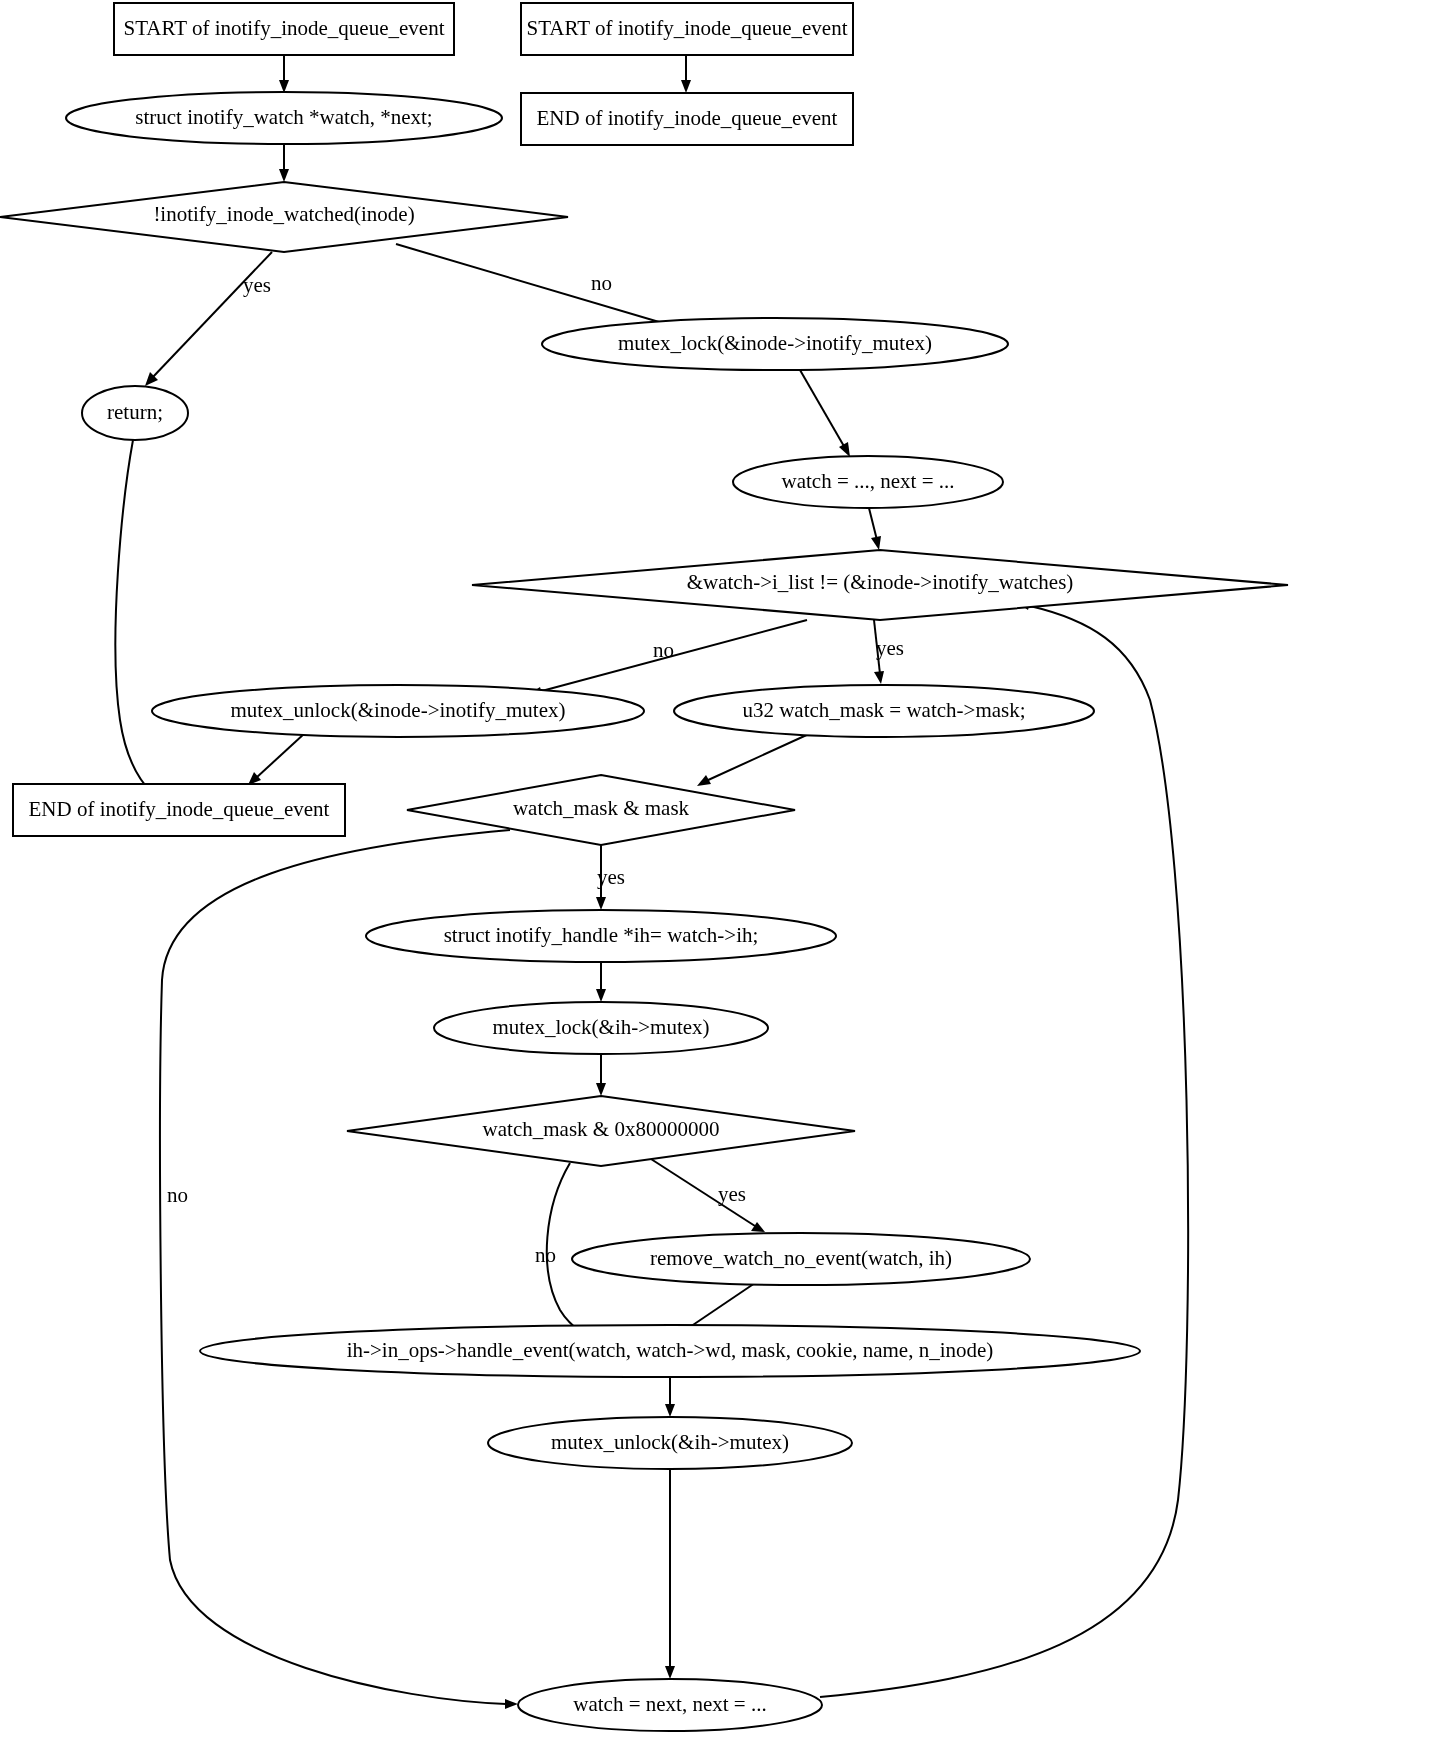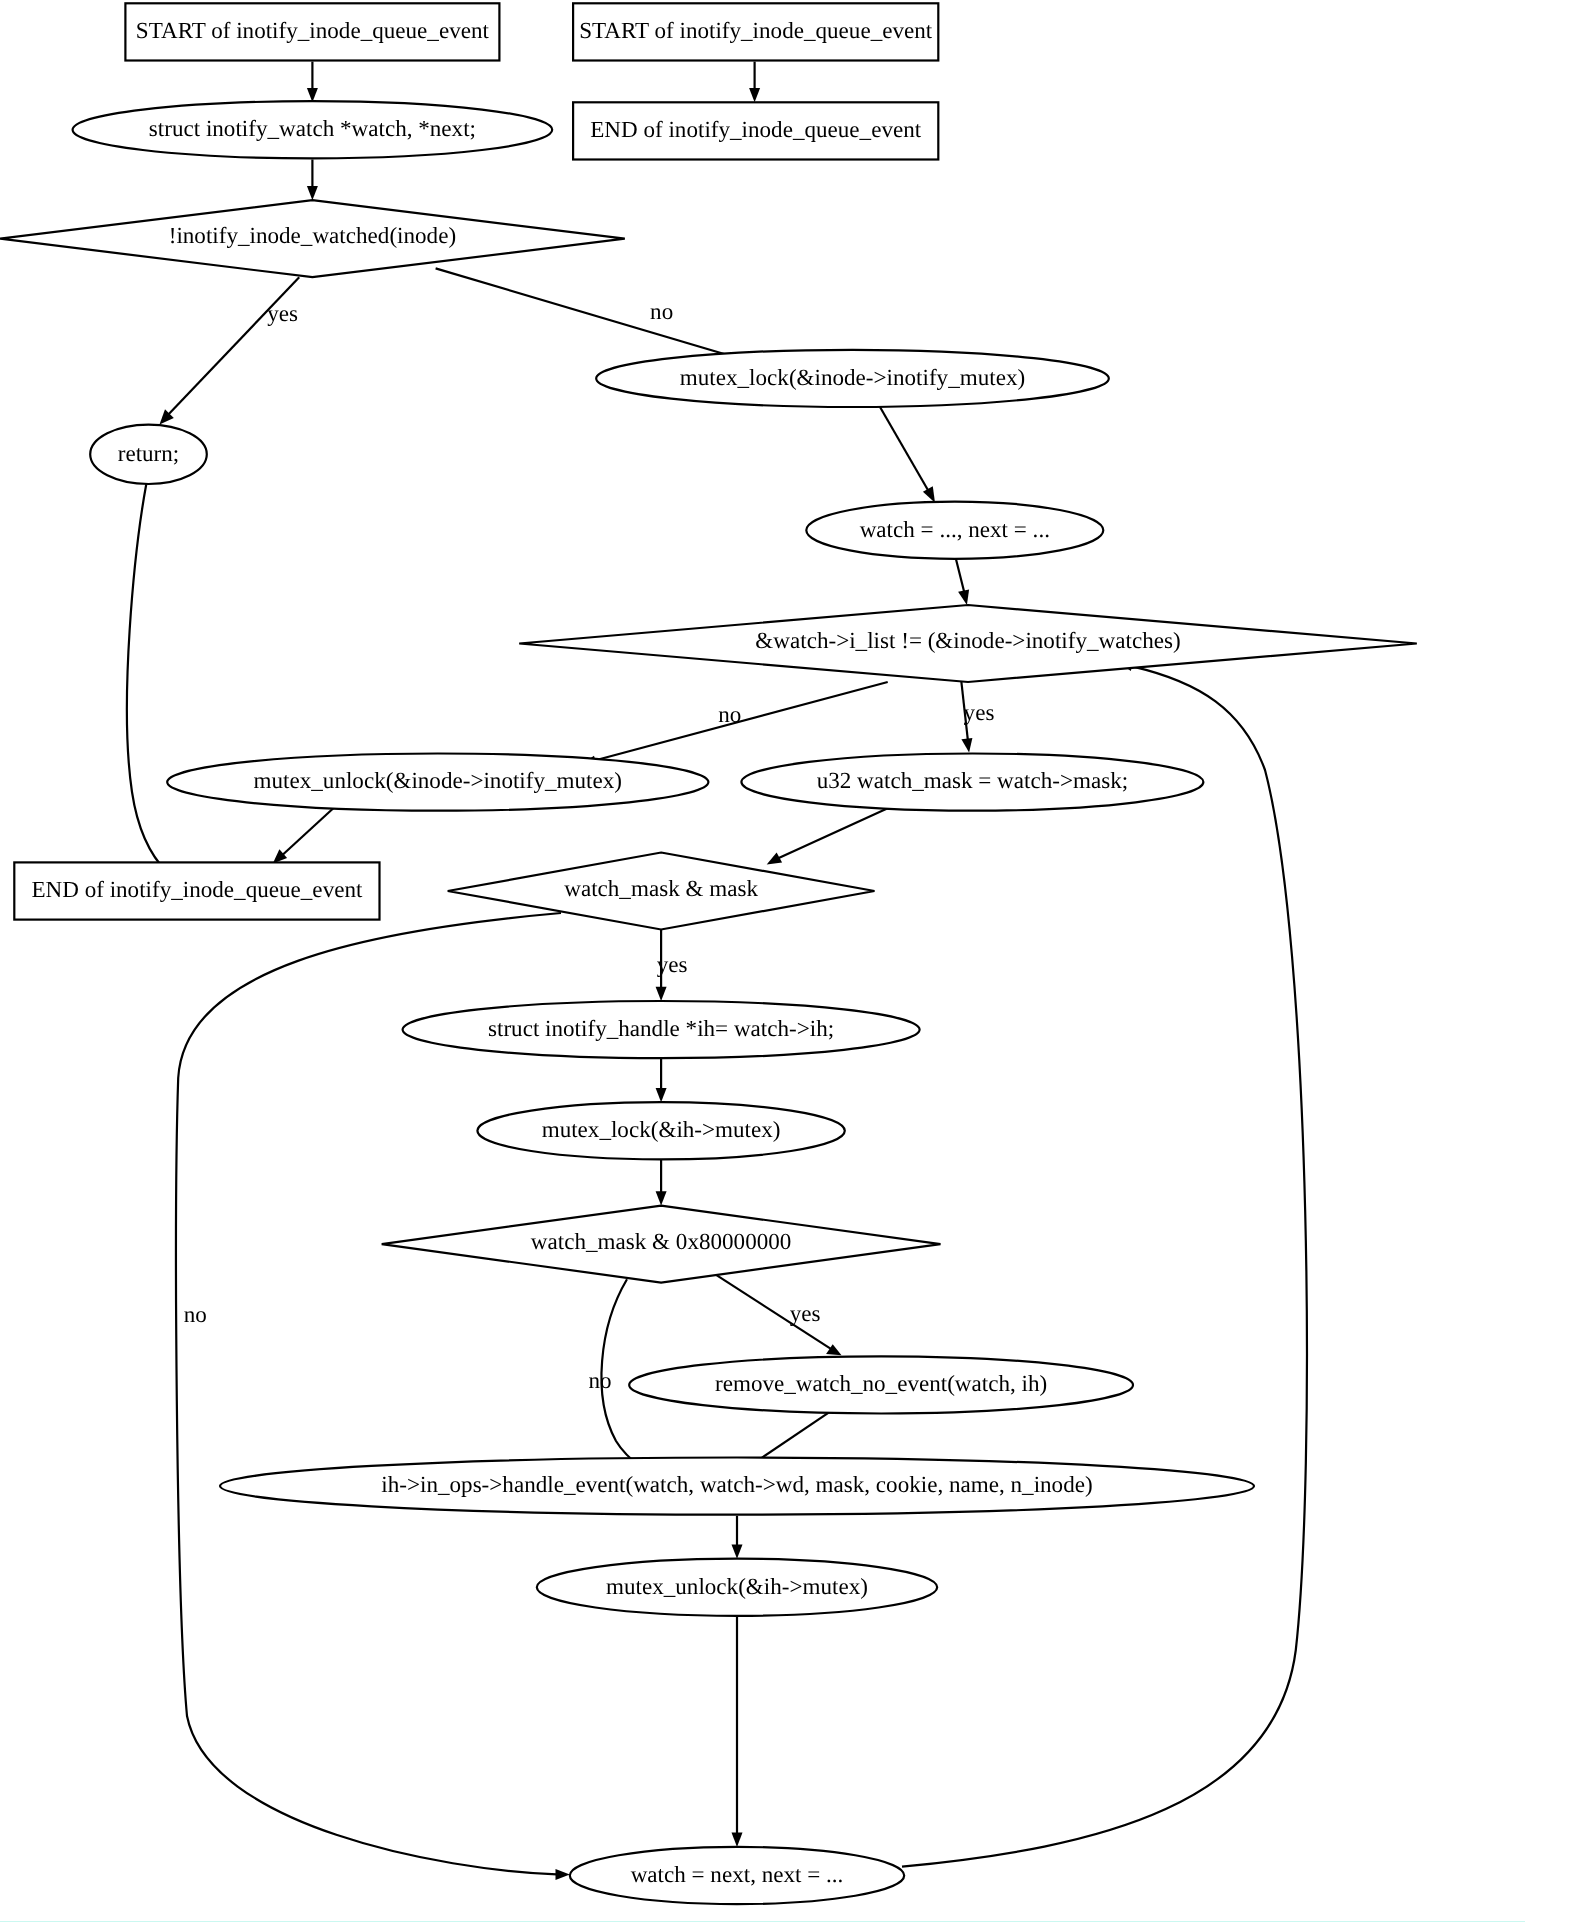--- a/index.html
+++ b/index.html
@@ -4,21 +4,21 @@
 <style>
   html, body {
     margin: 0;
     padding: 0;
     background: #ffffff;
   }
   #canvas-wrap {
     position: relative;
     width: 1429px;
     height: 1747px;
-    background: #5eead4;
+    background: #e5e5e5;
     overflow: hidden;
   }
   svg#flow {
     display: block;
     width: 1429px;
     height: 1747px;
     background: #ffffff;
   }
   .node-shape {
     stroke: #000000;

